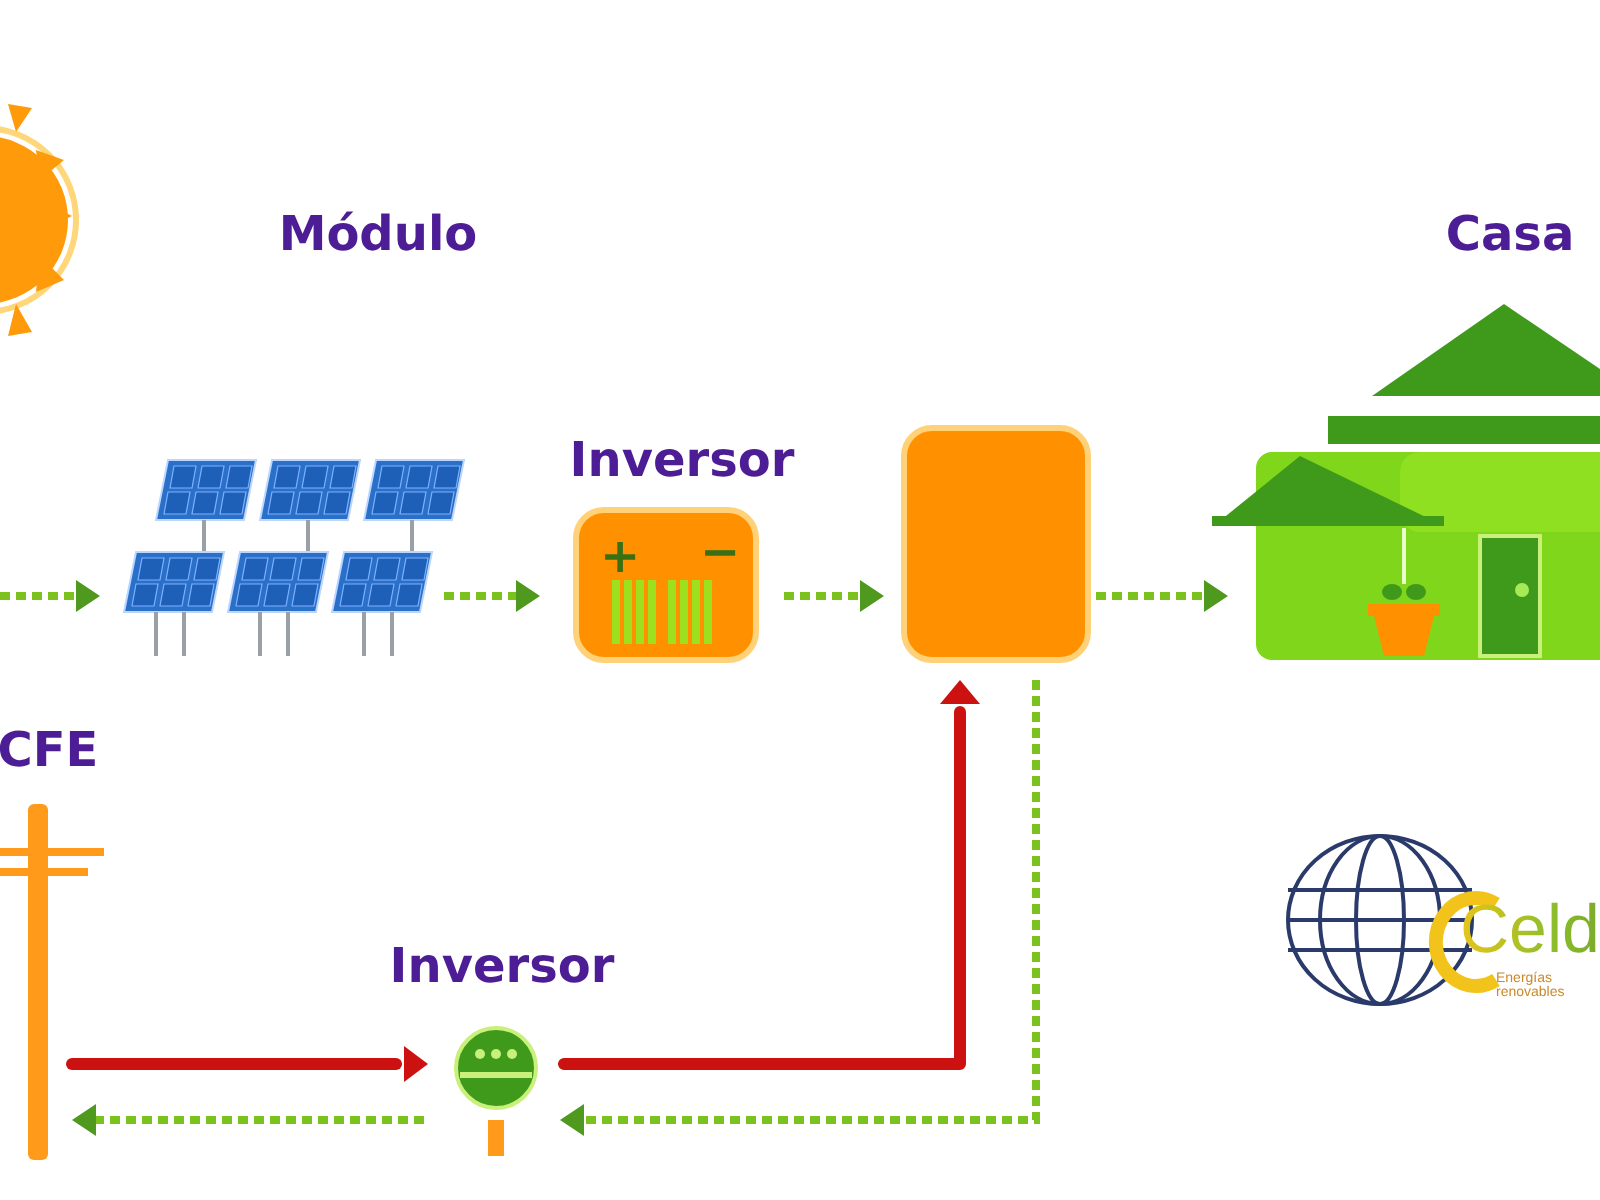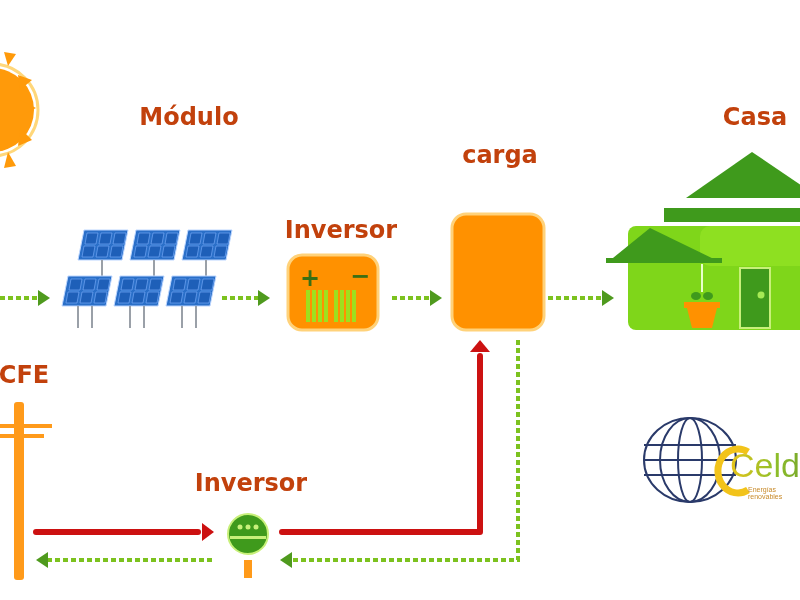--- a/index.html
+++ b/index.html
@@ -1,18 +1,18 @@
 <!DOCTYPE html>
 <html><head>
 <meta charset="utf-8">
 <style>
   html, body { margin: 0; padding: 0; background: #ffffff; }
   body { width: 800px; height: 600px; position: relative; overflow: hidden;
          font-family: "DejaVu Sans", sans-serif; }
-  .lbl { position: absolute; color: #c2410c; font-weight: bold; font-size: 24px;
+  .lbl { position: absolute; color: #4c1d95; font-weight: bold; font-size: 24px;
          text-align: center; line-height: 34px; white-space: nowrap; }
   svg.stage { position: absolute; left: 0; top: 0; }
   .logo-text { position: absolute; font-family: "Liberation Sans", sans-serif; }
 </style>
 </head>
 <body>
 
 <svg class="stage" width="800" height="600" viewBox="0 0 800 600">
 
   <g>
@@ -184,21 +184,20 @@
     <line x1="644" y1="460" x2="736" y2="460"></line>
   </g>
   <path d="M 748 452 A 20 22 0 1 0 748 490" fill="none" stroke="#f2c31a" stroke-width="7"></path>
 </svg>
 
 <div class="lbl" style="left:94px; top:100px; width:190px;">
   <div>Módulo</div>
 </div>
 <div class="lbl" style="left:276px; top:213px; width:130px;">Inversor</div>
 <div class="lbl" style="left:410px; top:138px; width:180px;">
-  <div>carga</div>
 </div>
 <div class="lbl" style="left:700px; top:100px; width:110px;">Casa</div>
 <div class="lbl" style="left:-16px; top:358px; width:80px;">CFE</div>
 <div class="lbl" style="left:176px; top:466px; width:150px;">Inversor</div>
 
 <div class="logo-text" style="left:752px; top:446px; font-size:34px; color:#c8a020; font-weight:normal;">
   <span style="background:linear-gradient(90deg,#e8c41a,#8fbf2a,#6a9a2a); -webkit-background-clip:text; background-clip:text; color:transparent; margin-left:-22px; letter-spacing:0px;">Celdo</span>
 </div>
 <div class="logo-text" style="left:748px; top:486px; font-size:7px; color:#c88a2a;">Energías renovables</div>
 

